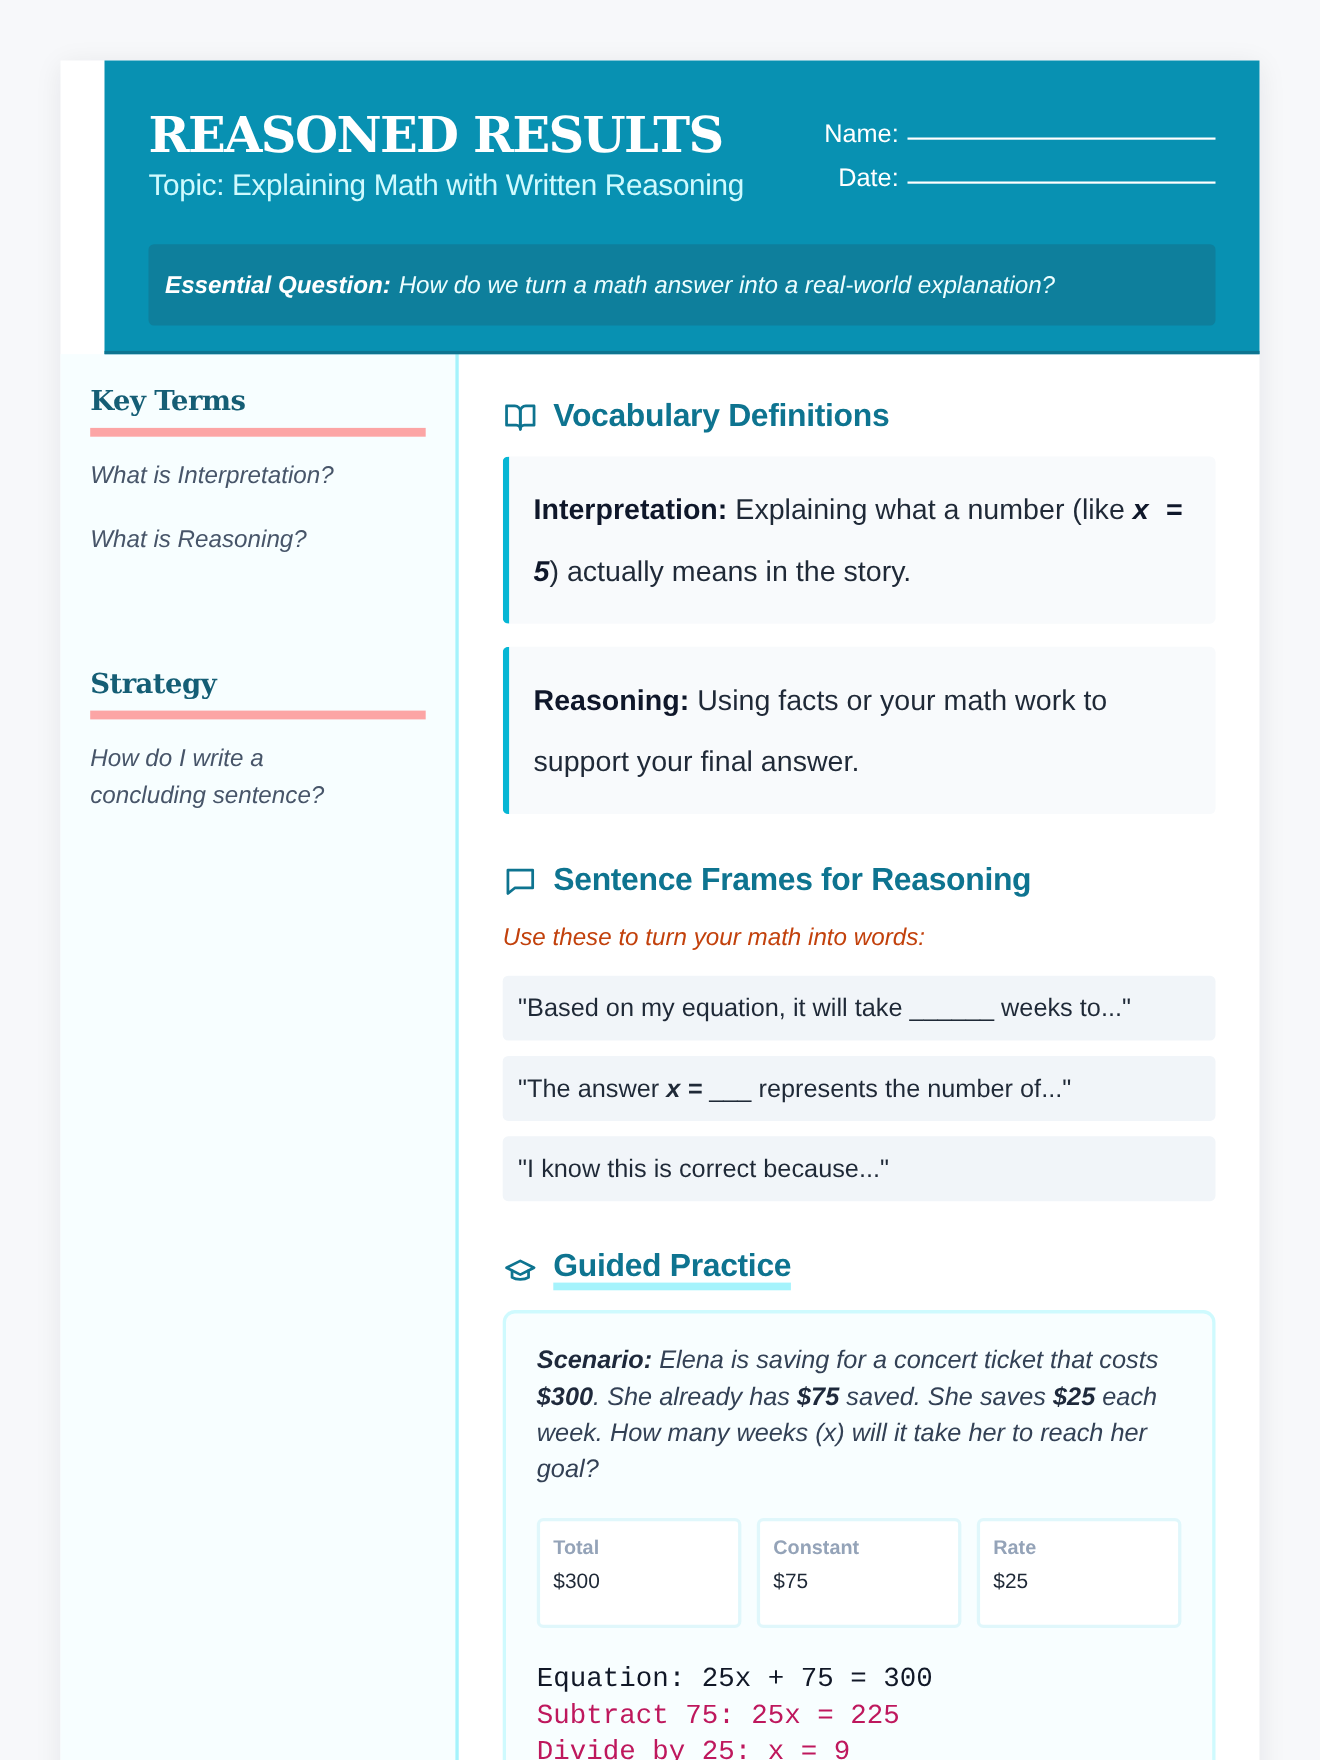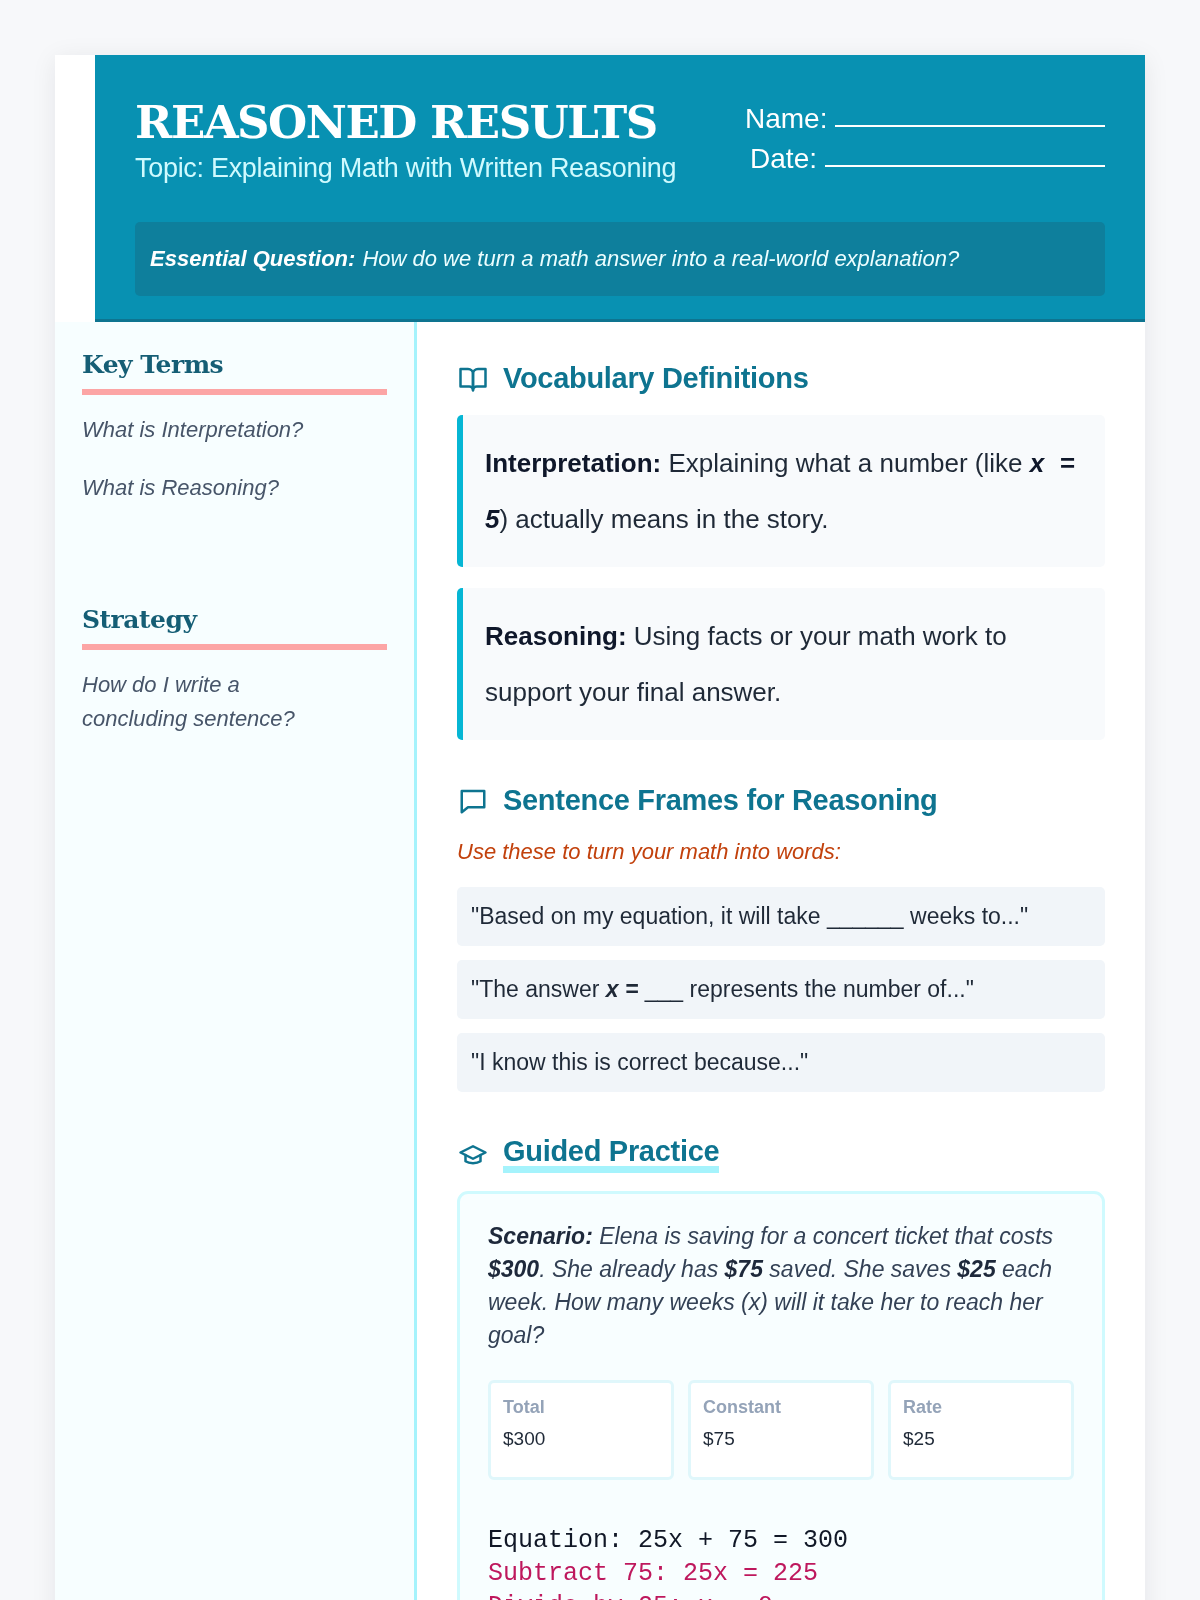--- a/index.html
+++ b/index.html
@@ -14,36 +14,36 @@
     border-bottom: 3px solid #0e7490;
     margin-left: 40px;
   }
   .title {
     font-family: "DejaVu Serif", "Liberation Serif", serif; font-weight: bold;
     font-size: 45px; color: #ffffff; letter-spacing: -1.5px; line-height: 56px;
   }
   .subtitle { font-size: 27px; color: #cffafe; margin-top: 2px; letter-spacing: -0.3px; }
   .fields { position: absolute; right: 40px; top: 40px; width: 360px; }
   .field-row { display: flex; justify-content: flex-end; align-items: flex-end; height: 40px; }
-  .field-label { font-size: 28px; color: #ffffff; margin-right: 8px; }
+  .field-label { font-size: 23px; color: #ffffff; margin-right: 8px; }
   .field-line { width: 280px; border-bottom: 2px solid #ffffff; height: 22px; margin-bottom: 8px; }
   .eq-box {
     position: absolute; left: 40px; right: 40px; top: 167px; height: 74px;
     background: #0e7f9c; border-radius: 5px; padding: 0 15px;
     display: flex; align-items: center; font-size: 22px; color: #ecfeff; font-style: italic;
   }
   .eq-box b { font-weight: bold; margin-right: 7px; color: #ffffff; }
   .body { display: flex; height: 1280px; }
   .sidebar {
     width: 362px; background: #f7feff; border-right: 3px solid #a5f3fc;
     padding: 28px 27px 0 27px;
   }
   .side-h {
     font-family: "DejaVu Serif", "Liberation Serif", serif; font-weight: bold;
-    font-size: 25px; color: #155e75; padding-bottom: 10px; border-bottom: 6px solid #fca5a5;
+    font-size: 25px; color: #155e75; padding-bottom: 10px; border-bottom: 8px solid #fca5a5;
     letter-spacing: -0.5px;
   }
   .side-q { font-style: italic; font-size: 22px; color: #475569; line-height: 34px; }
   .main { flex: 1; padding: 40px 40px 0 40px; }
   .sec-h { display: flex; align-items: center; font-size: 29px; font-weight: bold; color: #0e7490; letter-spacing: -0.3px; }
   .sec-h svg { margin-right: 14px; flex-shrink: 0; }
   .def-card {
     background: #f8fafc; border-left: 6px solid #06b6d4; border-radius: 5px;
     padding: 20px 30px 20px 22px; font-size: 26px; line-height: 56px; color: #1f2937;
   }
@@ -61,21 +61,21 @@
   .scenario { font-style: italic; font-size: 23px; line-height: 33px; color: #334155; }
   .scenario b { color: #1e293b; }
   .vars { display: flex; gap: 14px; margin-top: 28px; }
   .var-box {
     flex: 1; border: 3px solid #e0f7fb; border-radius: 6px; background: #ffffff;
     height: 100px; padding: 14px 12px;
   }
   .var-label { font-size: 18px; font-weight: bold; color: #94a3b8; }
   .var-val { font-size: 19px; color: #1f2937; margin-top: 10px; }
   .mono { font-family: "Liberation Mono", "DejaVu Sans Mono", monospace; font-size: 25px; line-height: 33px; }
-  .eq-main { color: #111827; margin-top: 44px; }
+  .eq-main { color: #111827; margin-top: 30px; }
   .eq-step { color: #be185d; }
   .wr-label { font-size: 19px; font-weight: bold; color: #155e75; letter-spacing: 0.5px; margin-top: 38px; }
 </style>
 </head>
 <body>
 
 <div class="page">
   <div class="header">
     <div class="title">REASONED RESULTS</div>
     <div class="subtitle">Topic: Explaining Math with Written Reasoning</div>

